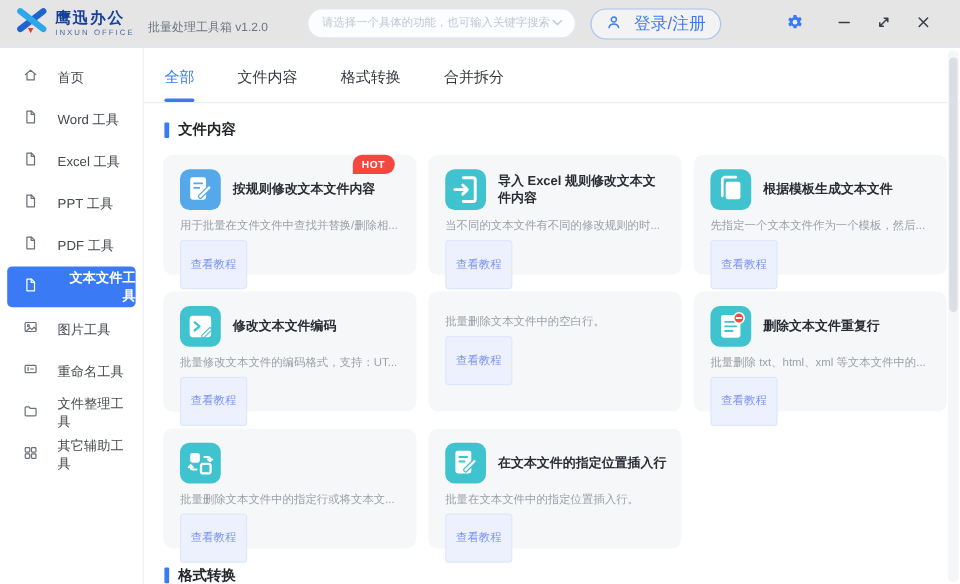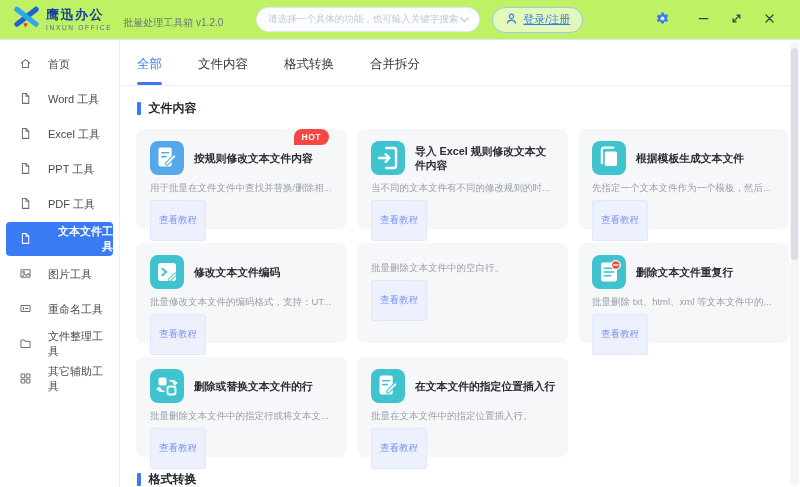--- a/index.html
+++ b/index.html
@@ -2,33 +2,33 @@
 <html><head>
 <meta charset="utf-8">
 <style>
   * { margin:0; padding:0; box-sizing:border-box; }
   html,body { width:800px; height:487px; overflow:hidden; }
   body { font-family:"Liberation Sans","DejaVu Sans",sans-serif; background:#fff; }
   .window { width:800px; height:487px; display:flex; flex-direction:column; background:#fff; }
 
   
   .topbar { flex:0 0 40px; height:40px; display:flex; align-items:center;
-            background:#bef264; border-bottom:1px solid #E0E7F2; padding:0 14px 0 13px; }
+            background:#e5e5e5; border-bottom:1px solid #E0E7F2; padding:0 14px 0 13px; }
   .logo { display:flex; align-items:center; gap:6px; }
   .brand-cn { font-size:13px; font-weight:bold; color:#16409A; letter-spacing:1.5px; line-height:1.1; }
   .brand-en { font-size:6.5px; color:#53689F; letter-spacing:1.7px; margin-top:1px; }
   .app-title { font-size:10px; color:#6A7484; margin-left:11px; margin-top:7px; }
   .search-select { margin-left:33px; width:224px; height:25px; background:#FCFDFF;
             border:1px solid #E2E8F2; border-radius:13px; display:flex; align-items:center;
             padding:0 10px 0 11px; font-size:9.5px; color:#C0C7D4; cursor:pointer; }
   .search-select .ph { flex:1; white-space:nowrap; overflow:hidden; }
   .login-btn { margin-left:12px; height:26px; padding:0 12px; border-radius:13px;
             border:1px solid #A9C2F2; background:rgba(255,255,255,.55); color:#3B7AF5;
-            font-size:11px; display:flex; align-items:center; gap:5px; cursor:pointer;
-            font-family:inherit;text-decoration:underline; }
+            font-size:14px; display:flex; align-items:center; gap:10px; cursor:pointer;
+            font-family:inherit; }
   .win-controls { margin-left:auto; display:flex; align-items:center; }
   .ctrl { width:33px; height:28px; display:flex; align-items:center; justify-content:center; cursor:pointer; background:none; border:none; }
   .ctrl.gear { margin-right:8px; }
 
   
   .app-body { flex:1; display:flex; min-height:0; }
   .sidebar { width:120px; flex:0 0 120px; background:#fff; border-right:1px solid #EEF1F6; padding-top:7px; }
   .side-item { height:34px; margin:0 6px 1px 6px; display:flex; align-items:center; gap:16px;
             padding-left:13px; border-radius:4px; font-size:11px; color:#45494F; cursor:pointer; }
   .side-item svg { flex:0 0 auto; color:#6A7077; }
@@ -265,21 +265,20 @@
               </div><div class="card-desc">批量删除 txt、html、xml 等文本文件中的...</div><button class="card-btn">查看教程</button></div>
             <div class="card"><div class="card-head">
                 <span class="card-icon" style="background:#3FC4CF">
                   <svg viewBox="0 0 36 36">
                     <rect x="9" y="9" width="8.5" height="8.5" rx="2" fill="#fff"></rect>
                     <rect x="18.5" y="18.5" width="8.5" height="8.5" rx="2" fill="none" stroke="#fff" stroke-width="2"></rect>
                     <path d="M21.5 12.5h3a2 2 0 0 1 2 2v1.8m0 0 1.8-1.8m-1.8 1.8-1.8-1.8" stroke="#fff" stroke-width="1.8" fill="none" stroke-linecap="round" stroke-linejoin="round"></path>
                     <path d="M14.5 23.5h-3a2 2 0 0 1-2-2v-1.8m0 0-1.8 1.8m1.8-1.8 1.8 1.8" stroke="#fff" stroke-width="1.8" fill="none" stroke-linecap="round" stroke-linejoin="round"></path>
                   </svg>
                 </span>
-                <span class="card-title">删除或替换文本文件的行</span>
               </div><div class="card-desc">批量删除文本文件中的指定行或将文本文...</div><button class="card-btn">查看教程</button></div>
             <div class="card"><div class="card-head">
                 <span class="card-icon" style="background:#3FC4CF">
                   <svg viewBox="0 0 36 36">
                     <rect x="9" y="7" width="14" height="20" rx="2.2" fill="#fff"></rect>
                     <path d="M12.5 12.5h7M12.5 16.5h4.5" stroke="#3FC4CF" stroke-width="1.7" stroke-linecap="round"></path>
                     <g transform="rotate(45 21.5 20.5)">
                       <rect x="19.9" y="13" width="3.2" height="14" rx="1.2" fill="#fff" stroke="#3FC4CF" stroke-width="1.1"></rect>
                     </g>
                   </svg>

